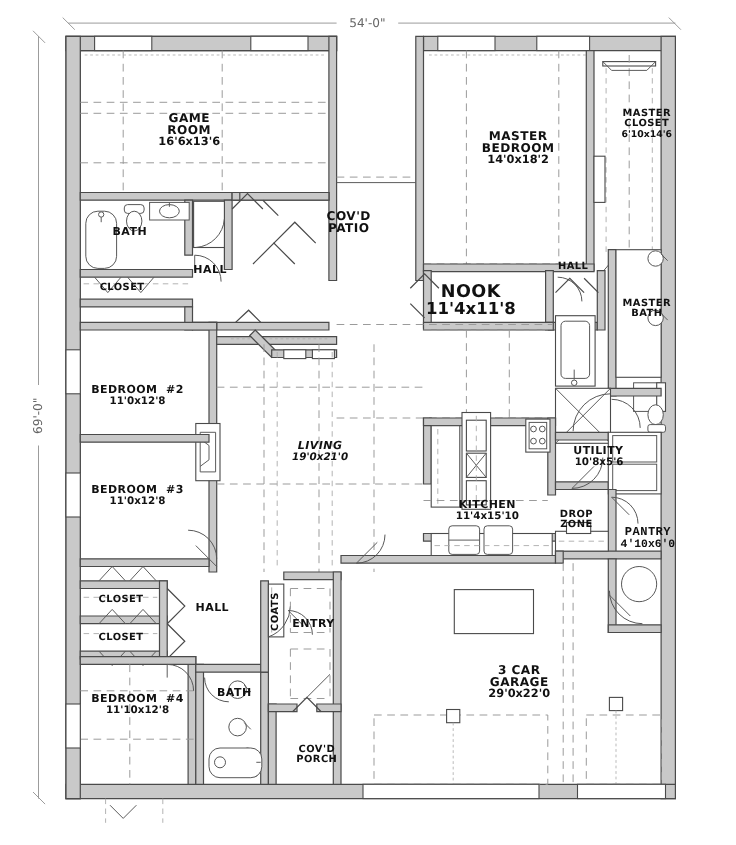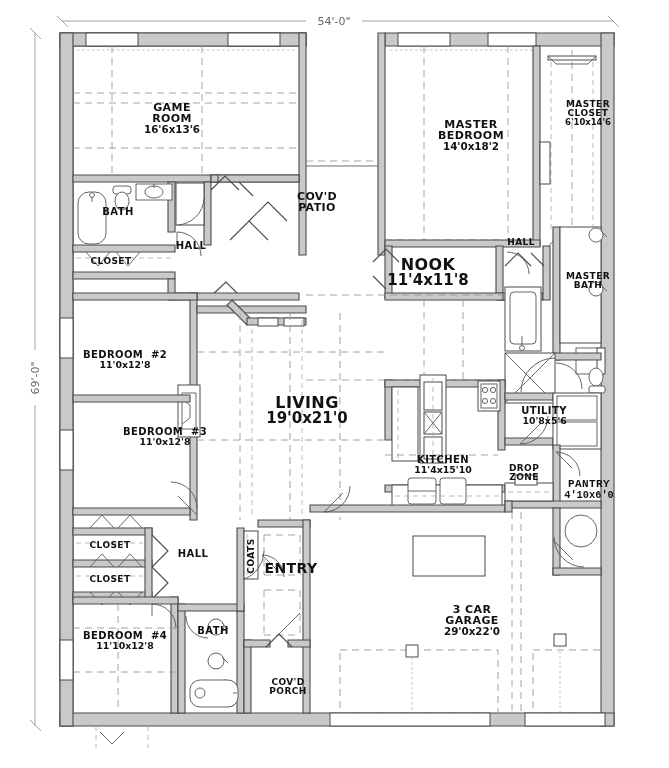--- a/index.html
+++ b/index.html
@@ -420,31 +420,31 @@
 PATIO</span></div>
     <div class="lbl" style="left: 471px; top: 135px; font-size: 11px;"><span>MASTER
 BEDROOM</span><span class="dim">14'0x18'2</span></div>
     <div class="lbl" style="left: 588px; top: 113px; font-size: 9px;"><span>MASTER
 CLOSET</span><span class="dim">6'10x14'6</span></div>
     <div class="lbl" style="left: 521px; top: 243px; font-size: 9px;"><span>HALL</span></div>
     <div class="lbl" style="left: 588px; top: 281px; font-size: 9px;"><span>MASTER
 BATH</span></div>
     <div class="lbl" style="left: 428px; top: 273px; font-size: 16px;"><span>NOOK</span><span class="dim">11'4x11'8</span></div>
     <div class="lbl" style="left: 125px; top: 334px; font-size: 10px; margin-top: 26px;"><span>BEDROOM  #2</span><span class="dim">11'0x12'8</span></div>
-    <div class="lbl" style="left: 125px; top: 437px; font-size: 10px; margin-left: 40px;"><span>BEDROOM  #3</span><span class="dim">11'0x12'8</span></div>
-    <div class="lbl" style="left: 307px; top: 411px; font-size: 16px;"><span>LIVING</span><span class="dim">19'0x21'0</span></div>
+    <div class="lbl" style="left: 125px; top: 451px; font-size: 10px;"><span>BEDROOM  #3</span><span class="dim">11'0x12'8</span></div>
+    <div class="lbl" style="left: 291px; top: 411px; font-size: 10px; font-style: italic;"><span>LIVING</span><span class="dim">19'0x21'0</span></div>
     <div class="lbl" style="left: 443px; top: 465px; font-size: 10px;"><span>KITCHEN</span><span class="dim">11'4x15'10</span></div>
     <div class="lbl" style="left: 544px; top: 416px; font-size: 10px; text-align: right;"><span>UTILITY</span><span class="dim">10'8x5'6</span></div>
     <div class="lbl" style="left: 524px; top: 473px; font-size: 9px;"><span>DROP
 ZONE</span></div>
     <div class="lbl" style="left: 589px; top: 490px; font-size: 11px; font-family: Liberation Mono, monospace;"><span>PANTRY</span><span class="dim">4'10x6'0</span></div>
     <div class="lbl" style="left: 110px; top: 546px; font-size: 9px;"><span>CLOSET</span></div>
     <div class="lbl" style="left: 110px; top: 580px; font-size: 9px;"><span>CLOSET</span></div>
     <div class="lbl" style="left: 193px; top: 554px; font-size: 10px;"><span>HALL</span></div>
-    <div class="lbl" style="left: 285px; top: 568px; font-size: 14px; padding-left: 12px;"><span>ENTRY</span></div>
+    <div class="lbl" style="left: 285px; top: 568px; font-size: 10px;"><span>ENTRY</span></div>
     <div class="lbl" style="left: 213px; top: 631px; font-size: 10px;"><span>BATH</span></div>
     <div class="lbl" style="left: 125px; top: 641px; font-size: 10px;"><span>BEDROOM  #4</span><span class="dim">11'10x12'8</span></div>
     <div class="lbl" style="left: 288px; top: 687px; font-size: 9px;"><span>COV'D
 PORCH</span></div>
     <div class="lbl" style="left: 452px; top: 620px; font-size: 11px; margin-left: 20px;"><span>3 CAR
 GARAGE</span><span class="dim">29'0x22'0</span></div>
   </div>
 
 <div class="dimtext" style="left:334px;top:21px;">54'-0"</div>
 <div class="dimtext vert" style="left:35px;top:378px;">69'-0"</div>

